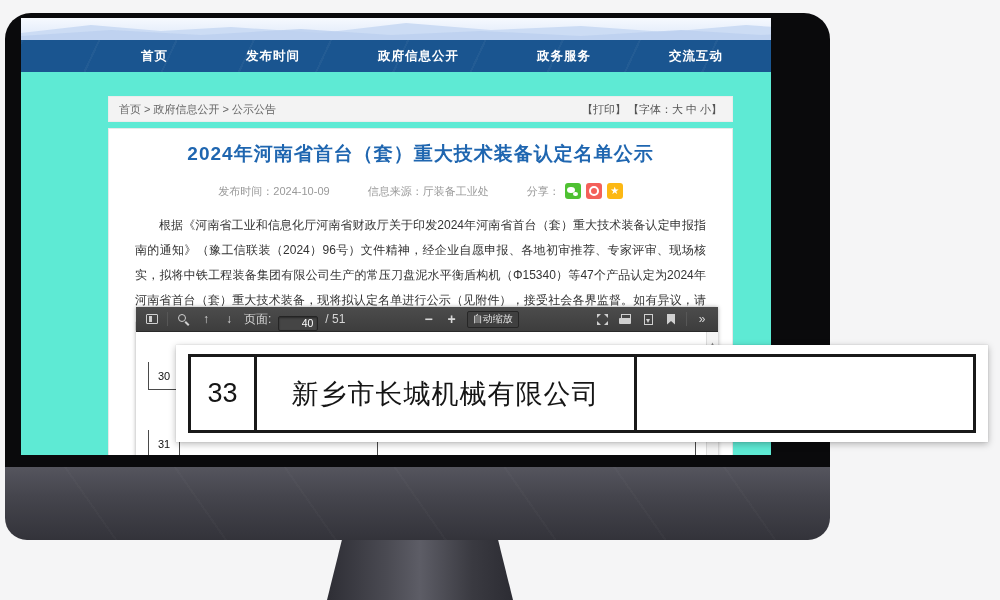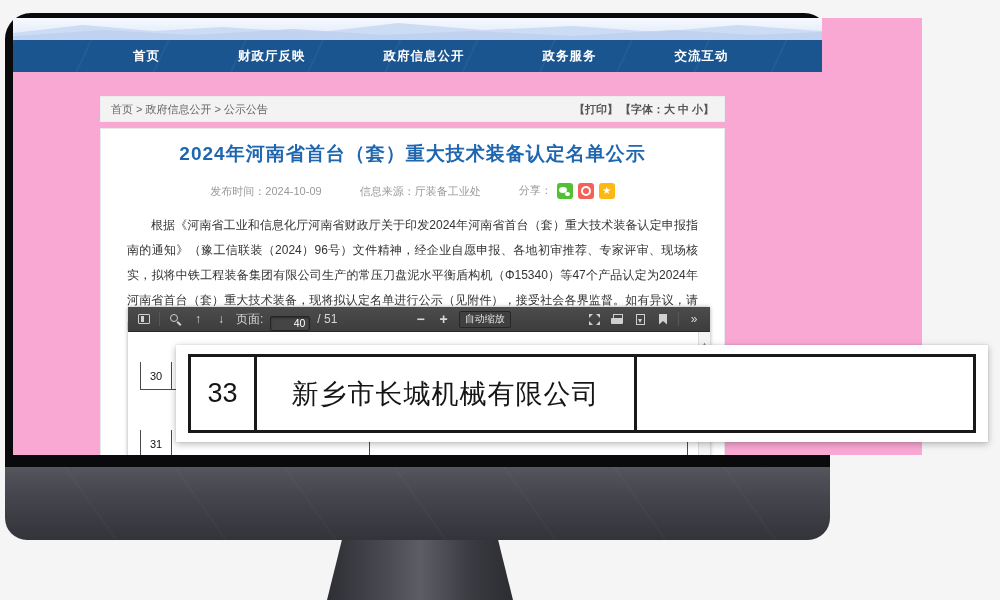--- a/index.html
+++ b/index.html
@@ -2,22 +2,22 @@
 <html><head>
 <meta charset="utf-8">
 <style>
   * { margin:0; padding:0; box-sizing:border-box; }
   html,body { width:1000px; height:600px; font-family:"Liberation Sans", sans-serif; }
   .stage { position:relative; width:1000px; height:600px; background:#f5f5f6; overflow:hidden; }
 
   
   .monitor { position:absolute; left:5px; top:13px; width:825px; height:454px;
              background:#0a0a0c; border-radius:26px 26px 0 0; }
-  .screen  { position:absolute; left:8px; top:5px; width:909px; height:437px;
-             background:#f9a8d4; overflow:hidden; }
+  .screen  { position:absolute; left:16px; top:5px; width:750px; height:437px;
+             background:#5eead4; overflow:hidden; }
   .chin { position:absolute; left:5px; top:467px; width:825px; height:73px;
           border-radius:0 0 22px 22px;
           background:linear-gradient(180deg,#55555e 0%,#45454d 40%,#33333a 100%);
           background-blend-mode:normal; }
   .chin::after { content:""; position:absolute; inset:0; border-radius:0 0 22px 22px;
           background:repeating-linear-gradient(55deg, rgba(255,255,255,0.02) 0 2px, transparent 2px 90px); }
   .neck { position:absolute; left:327px; top:540px; width:186px; height:60px;
           clip-path:polygon(8% 0,92% 0,100% 100%,0 100%);
           background:linear-gradient(90deg,#2e2e35 0%,#4a4a52 32%,#5d5d66 50%,#3a3a41 78%,#2c2c33 100%); }
 
@@ -32,30 +32,30 @@
          background-image:repeating-linear-gradient(115deg, rgba(255,255,255,0.04) 0 2px, transparent 2px 70px); }
   .nav-item { color:#ffffff; font-size:12.5px; font-weight:bold; letter-spacing:1px;
               white-space:nowrap; cursor:pointer; }
 
   
   .crumbbar { position:absolute; left:87px; top:78px; width:625px; height:26px;
               background:#f3f3f3; border:1px solid #ececec; display:flex;
               align-items:center; justify-content:space-between; padding:0 10px;
               font-size:11px; color:#666; }
   .crumb-actions { display:flex; gap:2px; color:#555; }
-  .crumb-actions span { cursor:pointer;font-weight:bold; }
+  .crumb-actions span { cursor:pointer; }
 
   
   .panel { position:absolute; left:87px; top:110px; width:625px; height:420px;
            background:#fff; border:1px solid #e9e9e9; }
   .art-title { margin-top:12px; text-align:center; color:#1f66b0; font-size:19px;
                font-weight:bold; letter-spacing:1px; }
   .meta { margin-top:16px; display:flex; justify-content:center; align-items:center;
           gap:38px; font-size:11px; color:#999; }
-  .share { display:flex; align-items:flex-start; gap:5px; }
+  .share { display:flex; align-items:center; gap:5px; }
   .share-ic { width:16px; height:16px; border-radius:3px; display:inline-flex;
               align-items:center; justify-content:center; position:relative; cursor:pointer; }
   .sh-wechat { background:#4fc132; }
   .sh-wechat::before { content:""; width:8px; height:6.5px; background:#fff; border-radius:50%;
                        position:absolute; left:2.5px; top:3.5px; }
   .sh-wechat::after  { content:""; width:5px; height:4.5px; background:#fff; border-radius:50%;
                        position:absolute; right:2.5px; bottom:3px; }
   .sh-weibo { background:#f4605a; }
   .sh-weibo::before { content:""; width:6px; height:6px; border:2px solid #fff; border-radius:50%; }
   .sh-qzone { background:#fcb814; color:#fff; font-size:10px; line-height:1; }
@@ -145,21 +145,21 @@
 
       <div class="banner">
         <svg viewBox="0 0 809 22" preserveAspectRatio="none">
           <polygon points="0,15 70,7 140,13 210,9 300,15 385,5 470,12 560,8 645,14 725,7 809,13 809,22 0,22" fill="#ccdcf4"></polygon>
           <polygon points="0,18 90,12 180,17 280,11 370,17 460,13 560,18 660,12 740,17 809,14 809,22 0,22" fill="#bcd0ee" opacity="0.85"></polygon>
         </svg>
       </div>
 
       <div class="nav">
         <span class="nav-item">首页</span>
-        <span class="nav-item">财政厅反映</span>
+        <span class="nav-item">发布时间</span>
         <span class="nav-item">政府信息公开</span>
         <span class="nav-item">政务服务</span>
         <span class="nav-item">交流互动</span>
       </div>
 
       <div class="crumbbar">
         <span>首页 &gt; 政府信息公开 &gt; 公示公告</span>
         <span class="crumb-actions">
           <span>【打印】</span>
           <span>【字体：大 中 小】</span>

